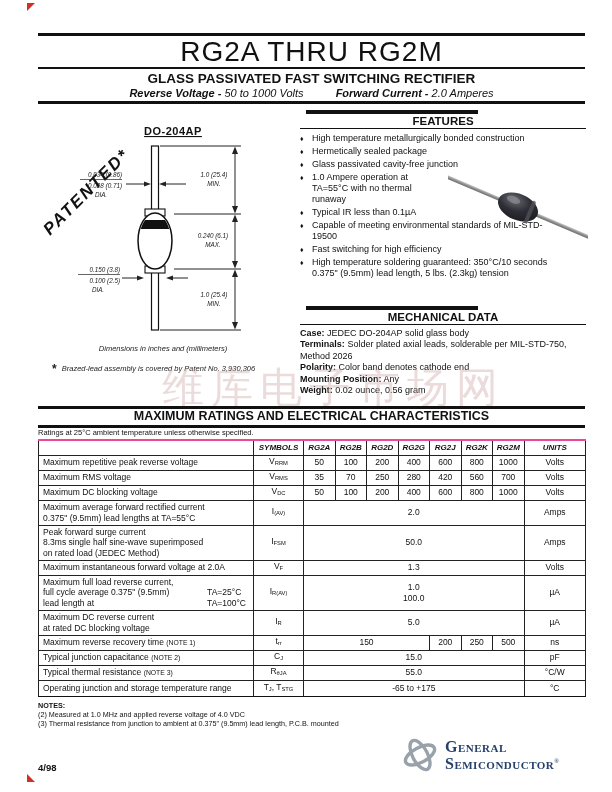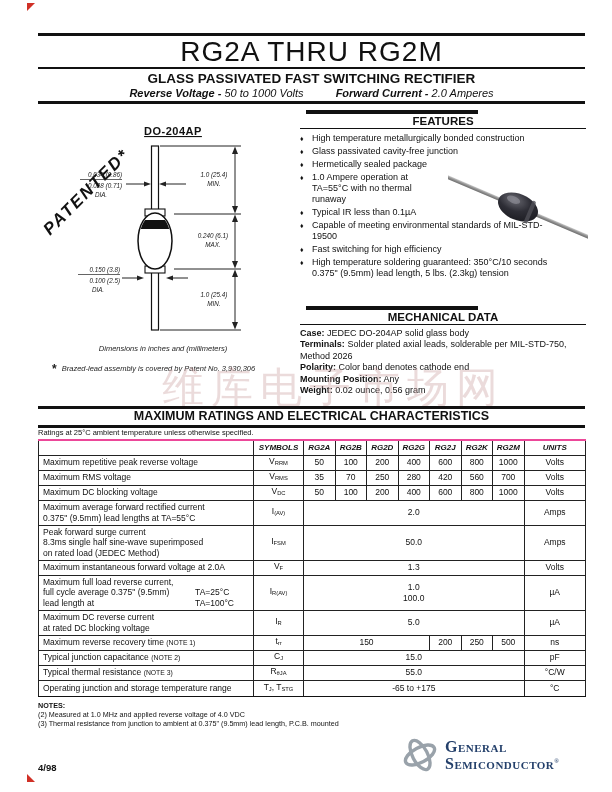--- a/index.html
+++ b/index.html
@@ -49,21 +49,21 @@
   .mech-rows { padding-top:3px; font-size:9px; line-height:11.5px; }
   .mech-label { font-weight:bold; }
 
   
   .ratings-title { position:absolute; left:38px; top:409px; width:547px; text-align:center;
     font-size:12.5px; font-weight:bold; }
   .cond-note { position:absolute; left:38px; top:428px; font-size:7.5px; color:#111; }
   table.ratings { position:absolute; left:38px; top:439px; width:547px;
     border-collapse:collapse; table-layout:fixed; font-size:8.5px; color:#111; }
   table.ratings td { border:1px solid #222; padding:0; vertical-align:middle; line-height:10.5px; overflow:hidden; }
-  table.ratings td.desc { padding:1px 15px 1px 4px; text-align:left; }
+  table.ratings td.desc { padding:1px 3px 1px 4px; text-align:left; }
   table.ratings td.c { text-align:center; }
   tr.thead td { font-weight:bold; font-style:italic; font-size:8px; text-align:center; border-top:2px solid #ec4899; }
   tr.lastrow td { border-bottom:1.5px solid #111; }
   .h15 { height:15px; } .h16 { height:16px; } .h25 { height:25px; } .h35 { height:35px; }
   .sub { font-size:68%; vertical-align:-1px; }
   .note-ref { font-size:6.8px; }
   .desc-flex { display:flex; justify-content:space-between; align-items:flex-end; }
   .conds { padding-right:4px; text-align:left; }
 
   
@@ -171,25 +171,25 @@
     <div class="sec" style="top:0;">
       <div class="sec-bar"></div>
       <div class="sec-title sec-underline">FEATURES</div>
       <div class="feat-list">
         <div class="feat-item">
           <span class="feat-bullet">♦</span>
           <span class="feat-text">High temperature metallurgically bonded construction</span>
         </div>
         <div class="feat-item">
           <span class="feat-bullet">♦</span>
+          <span class="feat-text">Hermetically sealed package</span>
+        </div>
+        <div class="feat-item">
+          <span class="feat-bullet">♦</span>
           <span class="feat-text">Glass passivated cavity-free junction</span>
-        </div>
-        <div class="feat-item">
-          <span class="feat-bullet">♦</span>
-          <span class="feat-text">Hermetically sealed package</span>
         </div>
         <div class="feat-item">
           <span class="feat-bullet">♦</span>
           <span class="feat-text narrow">1.0 Ampere operation at TA=55°C with no thermal runaway</span>
         </div>
         <div class="feat-item">
           <span class="feat-bullet">♦</span>
           <span class="feat-text">Typical IR less than 0.1µA</span>
         </div>
         <div class="feat-item">

